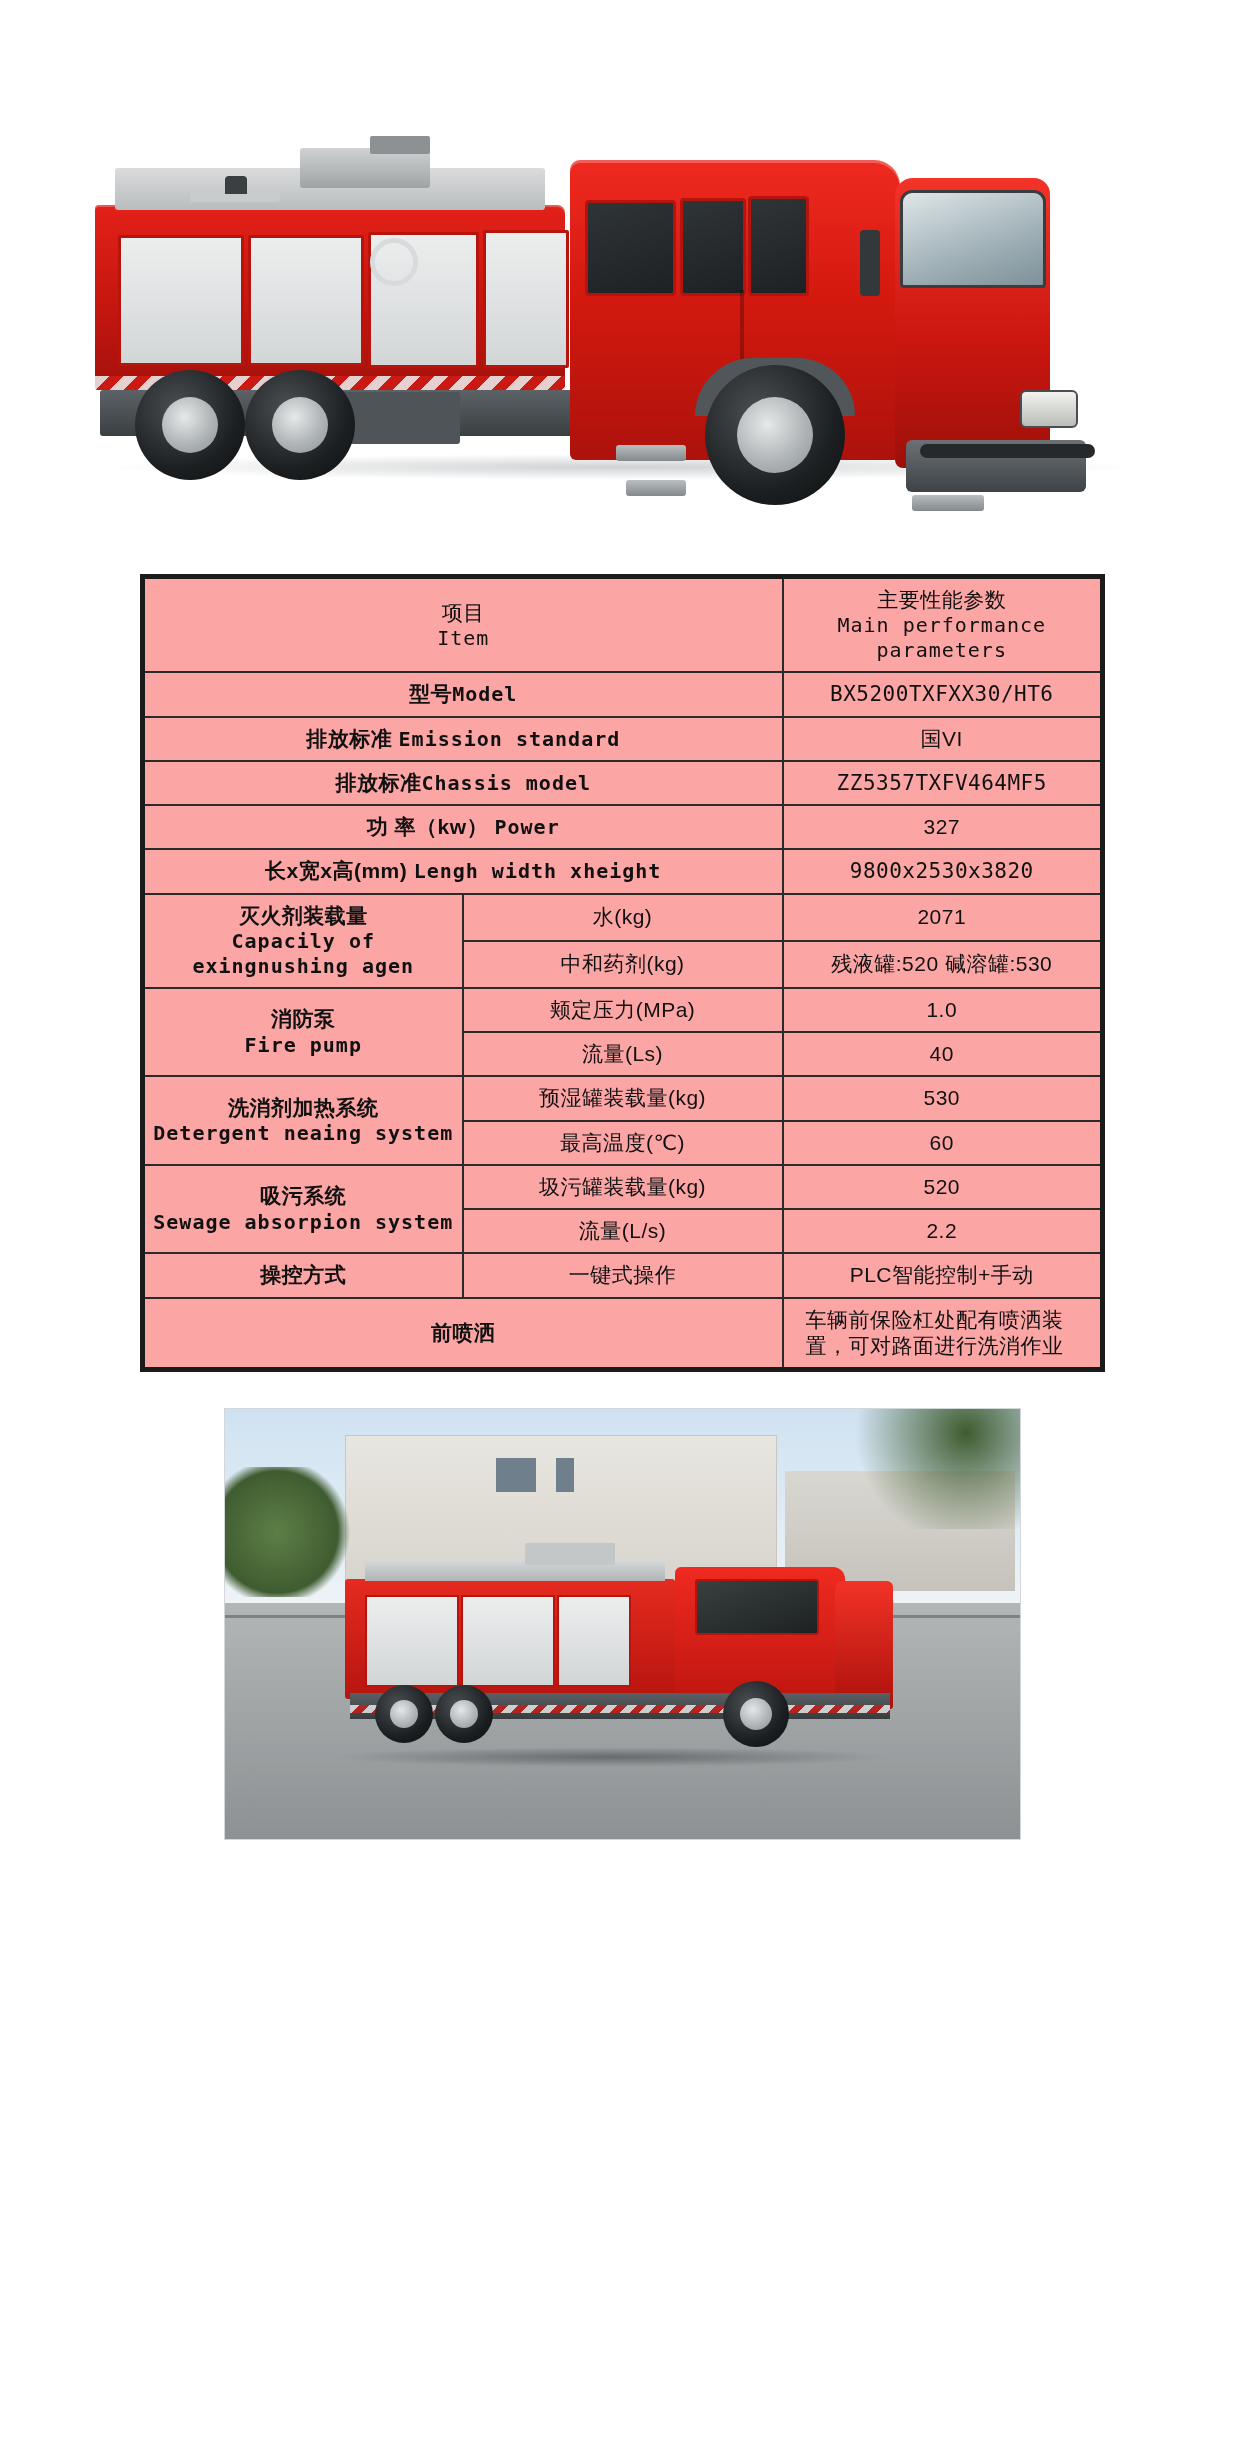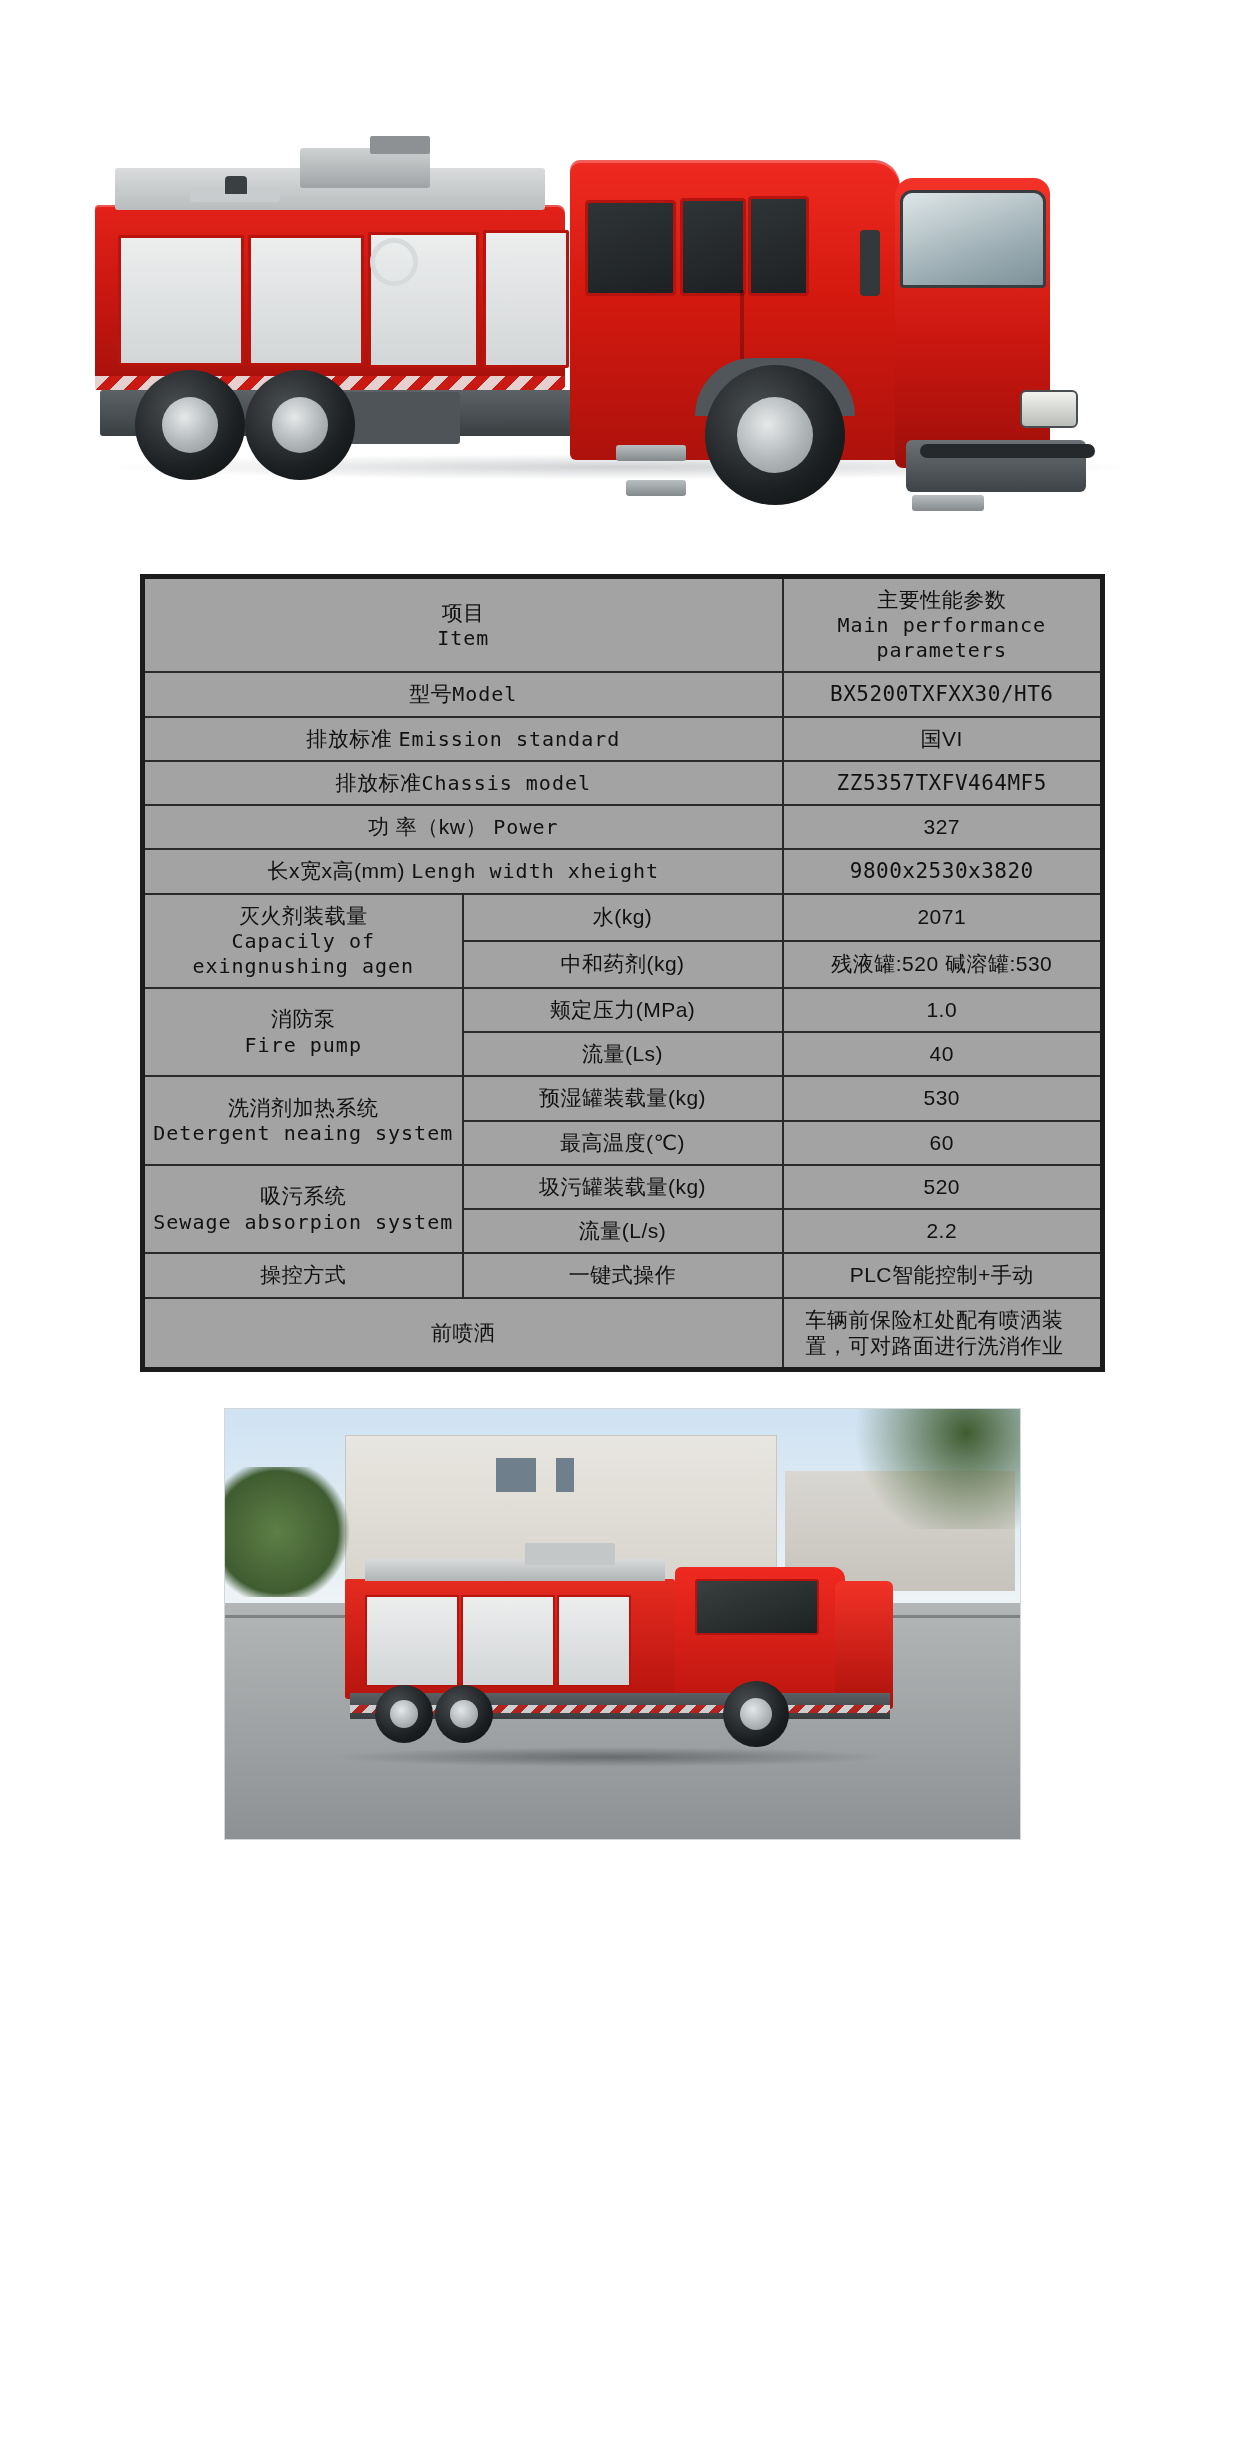--- a/index.html
+++ b/index.html
@@ -223,38 +223,38 @@
   .table-zone{
     width:1245px;
     padding:14px 0 10px 0;
     box-sizing:border-box;
     display:flex;
     justify-content:center;
   }
   table.spec{
     border-collapse:collapse;
     width:965px;
-    background:#a3a3a3;
+    background:#fca5a5;
     border:5px solid #1b1b1b;
     table-layout:fixed;
   }
   table.spec td{
     border:2px solid #2a2a2a;
     padding:8px 6px;
     text-align:center;
     vertical-align:middle;
     font-size:21px;
     line-height:1.25;
     letter-spacing:.5px;
     color:#111;
   }
   td .cn{display:block;}
   td .en{display:block; font-family:"DejaVu Sans Mono","Liberation Mono",monospace; font-size:20px; letter-spacing:1px;}
   td.mono{font-family:"DejaVu Sans Mono","Liberation Mono",monospace; font-size:21px; letter-spacing:1.5px;margin-left:42px;}
-  td.label{font-size:22px;}
+  td.label{font-size:22px;font-weight:bold;}
   td.sub{font-size:20px;}
   .hdr td{font-size:22px;}
 
   
   .photo-zone{
     width:1245px;
     display:flex;
     justify-content:center;
     padding-top:26px;
   }

